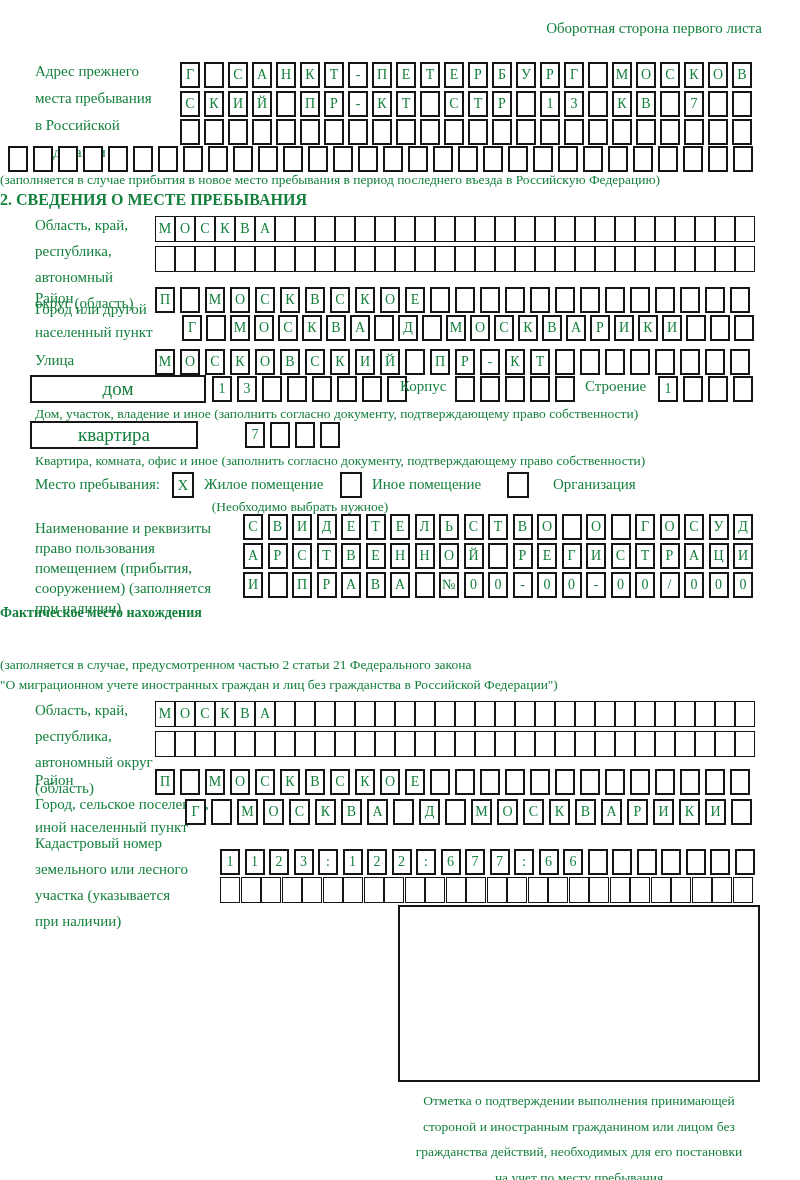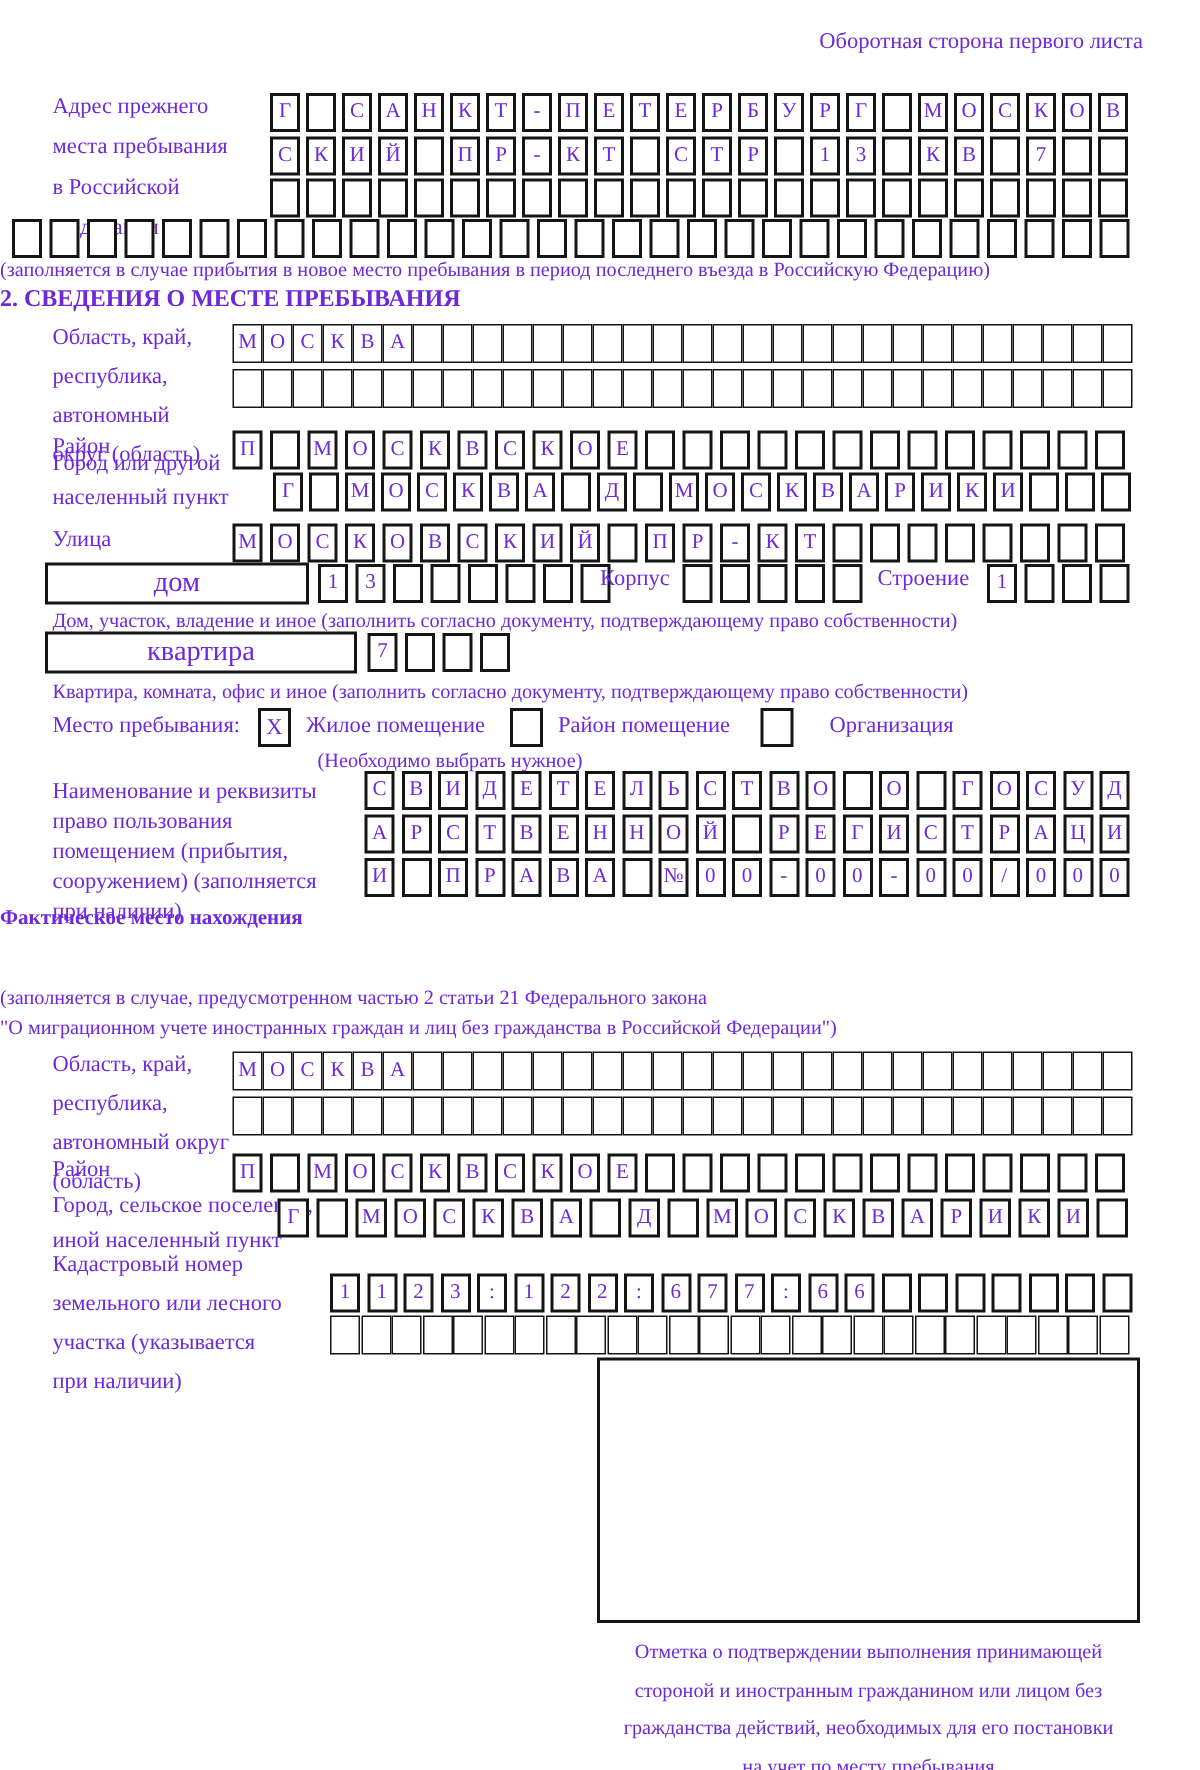--- a/index.html
+++ b/index.html
@@ -1,16 +1,16 @@
 <!DOCTYPE html>
 <html><head>
 <meta charset="utf-8">
 <style>
   html,body{margin:0;padding:0;background:#fff;}
-  .page{position:relative;width:800px;height:1180px;background:#ffffff;color:#6d28d9;
+  .page{position:relative;width:800px;height:1180px;background:#ffffff;color:#15803d;
         font-family:"Liberation Serif", "DejaVu Serif", serif;overflow:hidden;}
   .abs{position:absolute;}
   .lbl{font-size:15px;line-height:27px;white-space:nowrap;}
   .lbl span{display:block;}
   .lh26 span{line-height:26px;}
   .lh23 span{line-height:23px;}
   .lh20 span{line-height:20px;}
   .cap{font-size:13.5px;white-space:nowrap;}
   .center{left:0;width:744px;text-align:left;}
   .hdr{font-size:15px;}
@@ -338,34 +338,34 @@
     </div>
   <div class="abs inl" style="top:378px;left:585px;">Строение</div>
   <div class="abs cells p25" style="top:376px;left:658px;">
       <span class="cell">1</span>
       <span class="cell"></span>
       <span class="cell"></span>
       <span class="cell"></span>
     </div>
   <div class="abs cap" style="top:406px;left:35px;">Дом, участок, владение и иное (заполнить согласно документу, подтверждающему право собственности)</div>
 
-  <div class="abs bigbox" style="top:421px;left:30px;width:208px;">квартира</div>
+  <div class="abs bigbox" style="top:421px;left:30px;width:168px;">квартира</div>
   <div class="abs cells p25" style="top:422px;left:245px;">
       <span class="cell">7</span>
       <span class="cell"></span>
       <span class="cell"></span>
       <span class="cell"></span>
     </div>
   <div class="abs cap" style="top:453px;left:35px;">Квартира, комната, офис и иное (заполнить согласно документу, подтверждающему право собственности)</div>
 
   <div class="abs inl" style="top:476px;left:35px;">Место пребывания:</div>
   <div class="abs chk" style="top:472px;left:172px;">X</div>
   <div class="abs inl" style="top:476px;left:204px;">Жилое помещение</div>
   <div class="abs chk" style="top:472px;left:340px;"></div>
-  <div class="abs inl" style="top:476px;left:372px;">Район помещение</div>
+  <div class="abs inl" style="top:476px;left:372px;">Иное помещение</div>
   <div class="abs chk" style="top:472px;left:507px;"></div>
   <div class="abs inl" style="top:476px;left:553px;">Организация</div>
   <div class="abs cap" style="top:499px;left:60px;width:480px;text-align:center;">(Необходимо выбрать нужное)</div>
 
   <div class="abs lbl lh20" style="top:518px;left:35px;">
     <span>Наименование и реквизиты</span>
     <span>право пользования</span>
     <span>помещением (прибытия,</span>
     <span>сооружением) (заполняется</span>
     <span>при наличии)</span>

